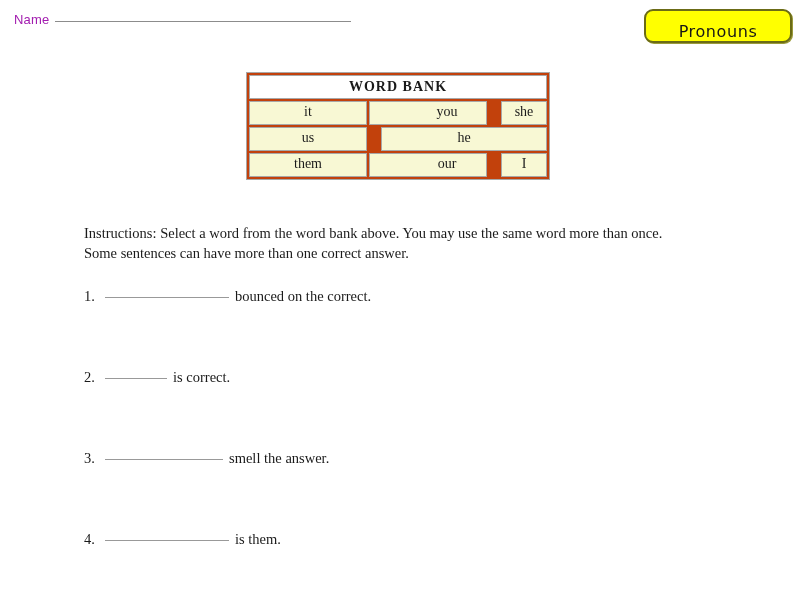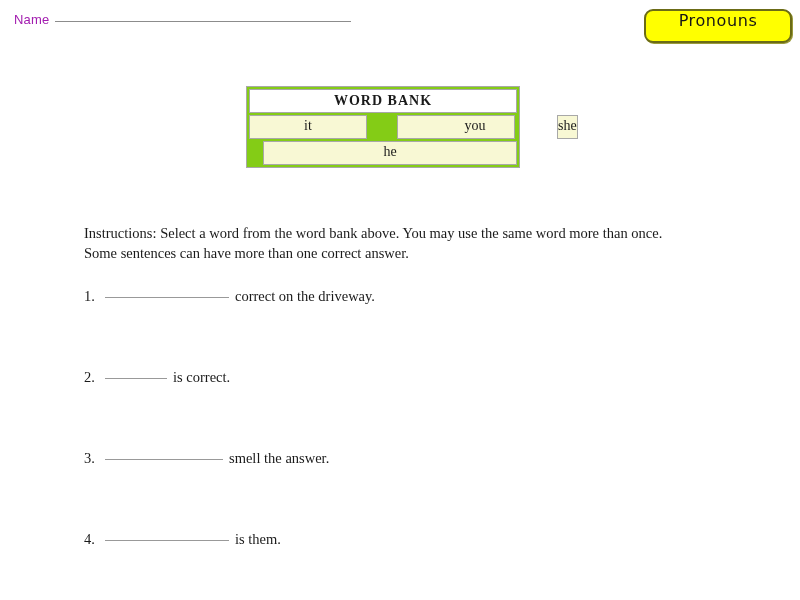--- a/index.html
+++ b/index.html
@@ -45,56 +45,55 @@
     position: absolute;
     right: 8px;
     top: 9px;
     width: 148px;
     height: 34px;
     background: #ffff00;
     border: 2px solid #6b6b16;
     border-radius: 9px;
     box-sizing: border-box;
     display: flex;
-    align-items: flex-start;
+    align-items: flex-end;
     justify-content: center;
     box-shadow: 1px 1px 0 #9a9a3a;
   }
   #title-badge-text {
     font-family: "DejaVu Sans", sans-serif;
     font-size: 16px;
     color: #161616;
     letter-spacing: .6px;
   }
 
   
   #word-bank {
     position: absolute;
     left: 246px;
-    top: 86px;
-    width: 274px;
+    top: 72px;
+    width: 304px;
     box-sizing: border-box;
     border: 1px solid #a8a8a8;
-    background: #84cc16;
+    background: #c2410c;
     padding: 2px;
   }
   #word-bank-header {
     border: 1px solid #a8a8a8;
     background: #ffffff;
     text-align: center;
     font-weight: bold;
     font-size: 14px;
     letter-spacing: 1px;
     padding: 3px 0 4px 0;
     line-height: 1.1;
   }
   .wb-row {
     display: flex;
     margin-top: 2px;
-    gap: 28px;
   }
   .wb-cell {
     border: 1px solid #a8a8a8;
     background: #f8f8d4;
     text-align: center;
     font-size: 14px;
     padding: 2px 0 3px 0;
     line-height: 1.2;
     box-sizing: border-box;
   }
@@ -162,32 +161,38 @@
 <div id="word-bank">
   <div id="word-bank-header">WORD BANK</div>
 
   <div class="wb-row">
     <div class="wb-cell col0">it</div>
     <div class="wb-cell col1">you</div>
     <div class="wb-cell col2">she</div>
   </div>
 
   <div class="wb-row">
+    <div class="wb-cell col0">us</div>
     <div class="wb-cell col2">he</div>
   </div>
 
+  <div class="wb-row">
+    <div class="wb-cell col0">them</div>
+    <div class="wb-cell col1">our</div>
+    <div class="wb-cell col2">I</div>
+  </div>
 </div>
 
 <div id="instructions"><span id="instructions-label">Instructions:</span><span> Select a word from the word bank above. You may use the same word more than once. Some sentences can have more than one correct answer.</span></div>
 
 <div id="questions">
     <div class="question">
       <span class="q-number">1.</span>
       <span class="q-blank" style="width: 124px;"></span>
-      <span class="q-text">correct on the driveway.</span>
+      <span class="q-text">bounced on the correct.</span>
     </div>
     <div class="question">
       <span class="q-number">2.</span>
       <span class="q-blank" style="width: 62px;"></span>
       <span class="q-text">is correct.</span>
     </div>
     <div class="question">
       <span class="q-number">3.</span>
       <span class="q-blank" style="width: 118px;"></span>
       <span class="q-text">smell the answer.</span>

